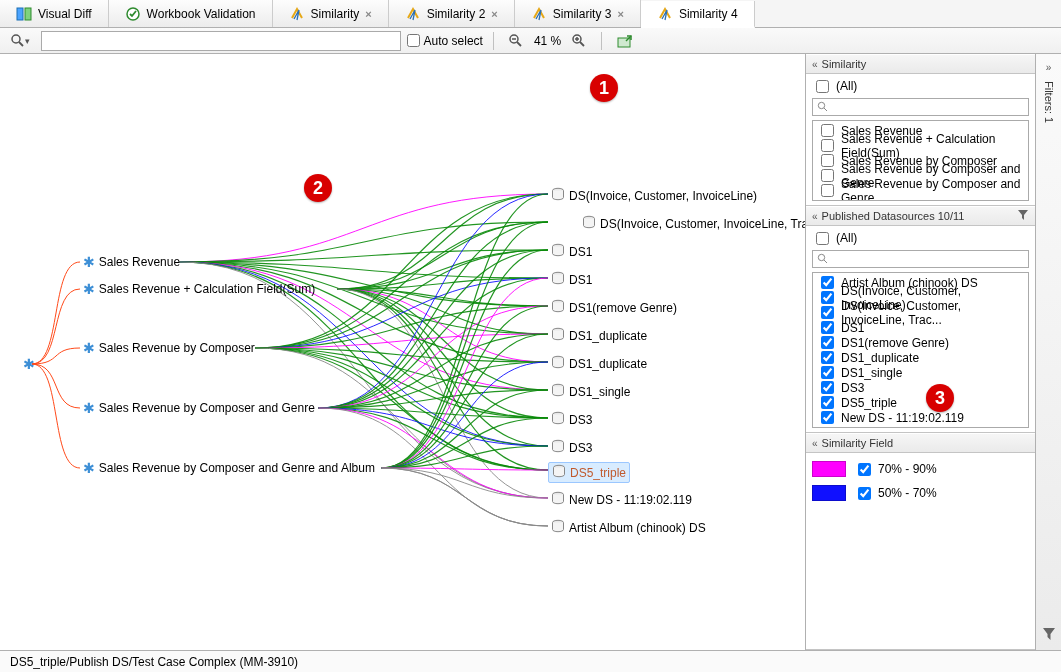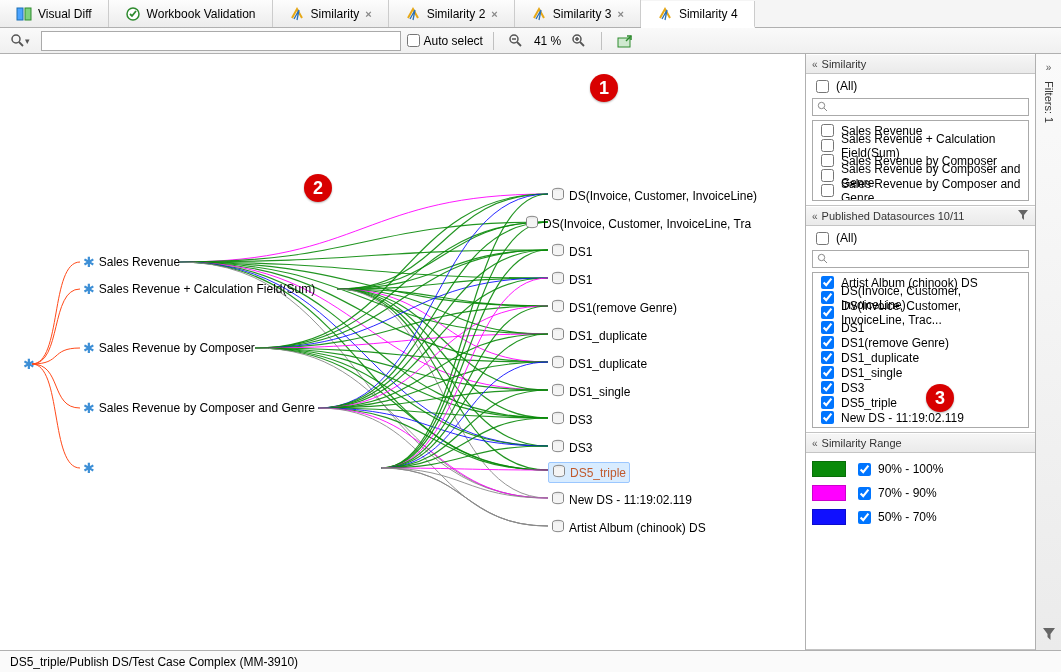--- a/index.html
+++ b/index.html
@@ -380,29 +380,30 @@
         <div class="node-label" style="left: 80px; top: 286px;">
           <span class="snow-icon">✱</span>
           <span>Sales Revenue by Composer</span>
         </div>
         <div class="node-label" style="left: 80px; top: 346px;">
           <span class="snow-icon">✱</span>
           <span>Sales Revenue by Composer and Genre</span>
         </div>
         <div class="node-label" style="left: 80px; top: 406px;">
           <span class="snow-icon">✱</span>
+          <span>Sales Revenue by Composer and Genre and Album</span>
         </div>
         <div class="node-label" style="left: 548px; top: 132px;">
           <span class="ds-icon"><svg width="14" height="14">
               <ellipse cx="7" cy="3.5" rx="5.5" ry="2.2" fill="#e8e8e8" stroke="#888"></ellipse>
               <path d="M1.5 3.5 V10.5 A5.5 2.2 0 0 0 12.5 10.5 V3.5" fill="#f4f4f4" stroke="#888"></path>
             </svg></span>
           <span>DS(Invoice, Customer, InvoiceLine)</span>
         </div>
-        <div class="node-label" style="left: 522px; top: 160px;">
+        <div class="node-label" style="left: 579px; top: 160px;">
           <span class="ds-icon"><svg width="14" height="14">
               <ellipse cx="7" cy="3.5" rx="5.5" ry="2.2" fill="#e8e8e8" stroke="#888"></ellipse>
               <path d="M1.5 3.5 V10.5 A5.5 2.2 0 0 0 12.5 10.5 V3.5" fill="#f4f4f4" stroke="#888"></path>
             </svg></span>
           <span>DS(Invoice, Customer, InvoiceLine, Tra</span>
         </div>
         <div class="node-label" style="left: 548px; top: 188px;">
           <span class="ds-icon"><svg width="14" height="14">
               <ellipse cx="7" cy="3.5" rx="5.5" ry="2.2" fill="#e8e8e8" stroke="#888"></ellipse>
               <path d="M1.5 3.5 V10.5 A5.5 2.2 0 0 0 12.5 10.5 V3.5" fill="#f4f4f4" stroke="#888"></path>
@@ -599,30 +600,23 @@
           </div>
       </div>
       <div class="annot" style="left:120px;top:178px;position:absolute;">
           <span>3</span>
         </div>
     </div>
 
     <div class="panel" style="flex:1">
       <div class="panel-head">
         <span class="chevrons">«</span>
-        <span>Similarity Range</span>
+        <span>Similarity Field</span>
       </div>
       <div class="panel-body" id="sim-list">
-          <div class="legend-row">
-            <div class="swatch" style="background: rgb(10, 138, 10);"></div>
-            <label class="chk-row">
-              <input type="checkbox" checked="" style="">
-              <span>90% - 100%</span>
-            </label>
-          </div>
           <div class="legend-row">
             <div class="swatch" style="background: rgb(255, 0, 255);"></div>
             <label class="chk-row">
               <input type="checkbox" checked="" style="">
               <span>70% - 90%</span>
             </label>
           </div>
           <div class="legend-row">
             <div class="swatch" style="background: rgb(16, 16, 255);"></div>
             <label class="chk-row">

